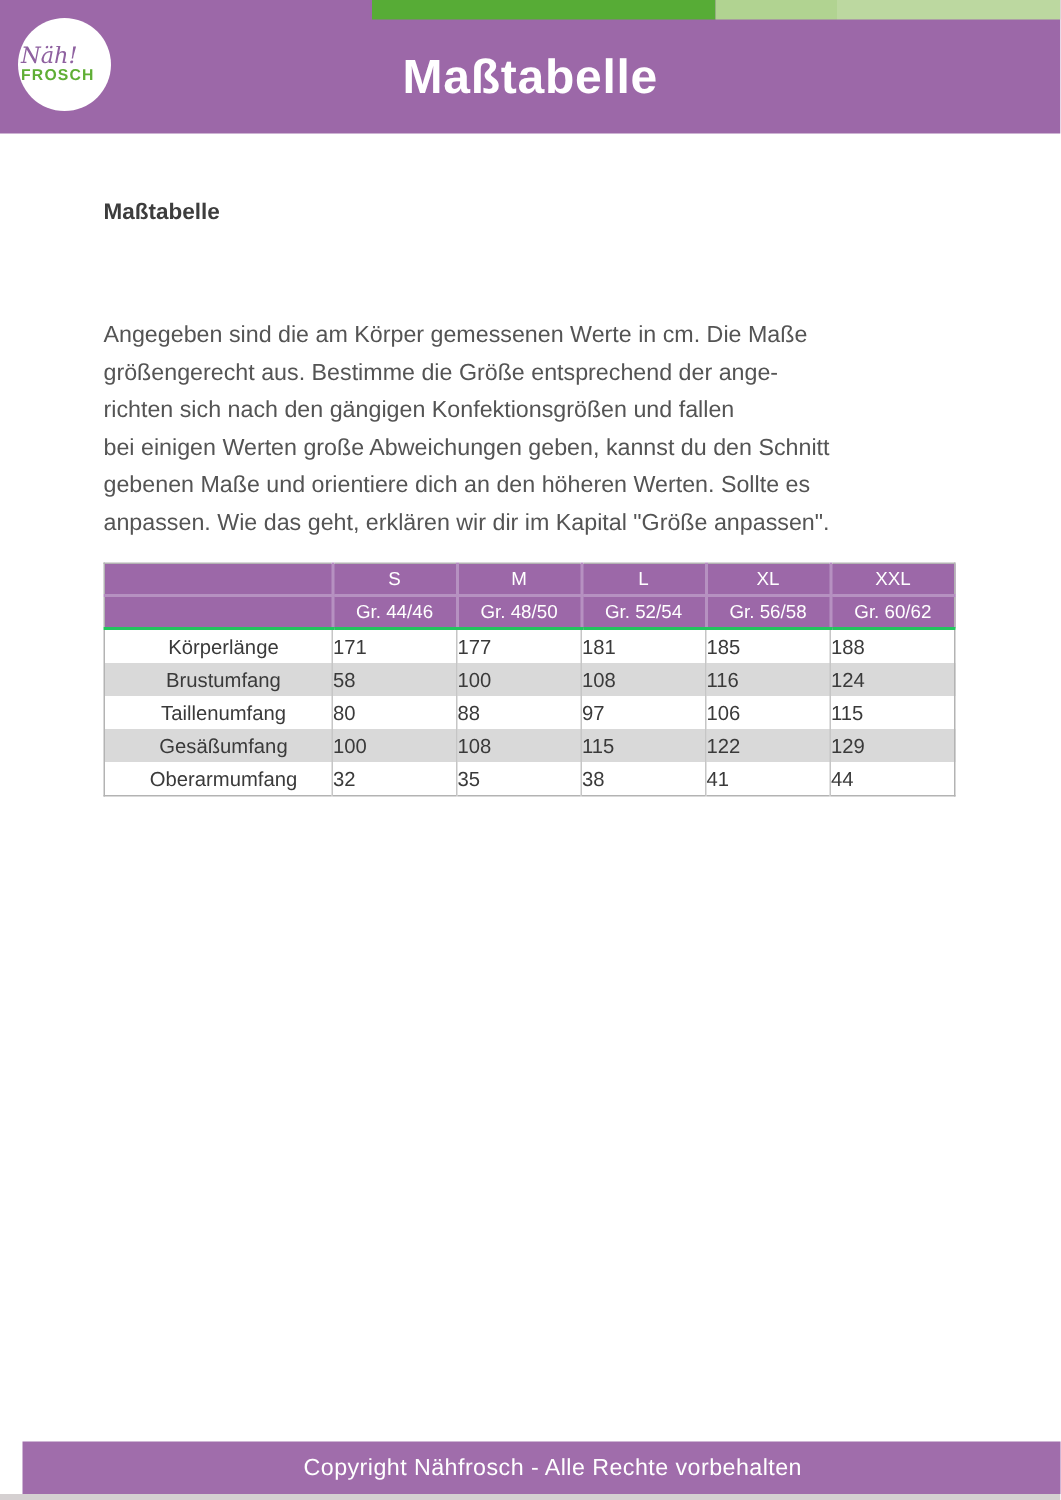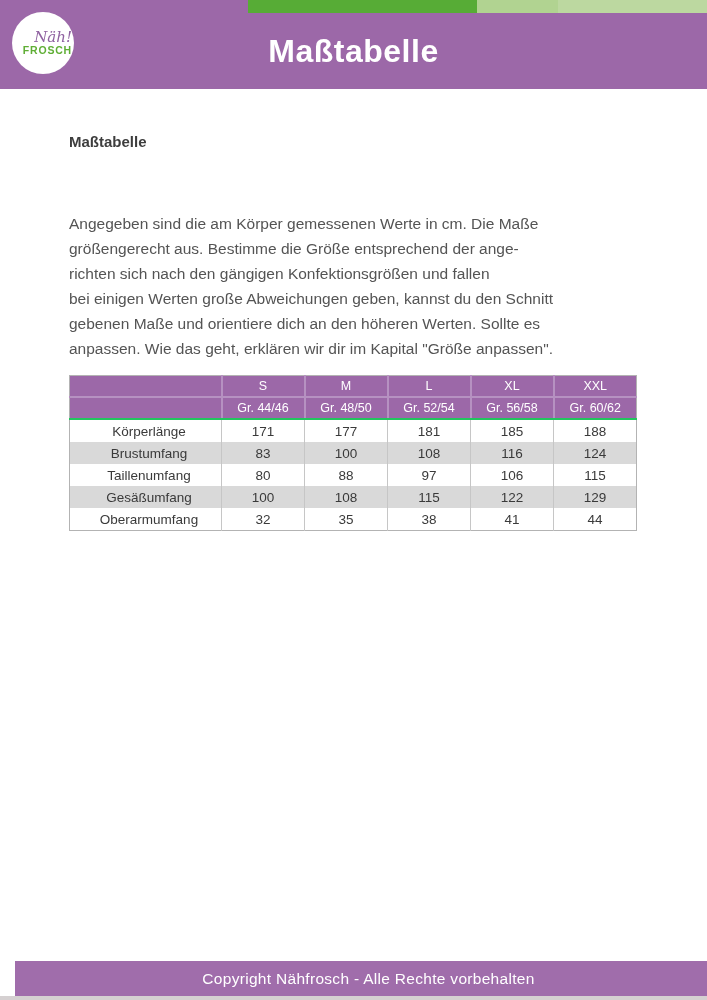--- a/index.html
+++ b/index.html
@@ -34,21 +34,21 @@
     color:#ffffff; font-size:32px; font-weight:700; letter-spacing:0.5px;
   }
 
   
   .logo {
     position:absolute; top:12px; left:12px; width:62px; height:62px;
     border-radius:50%;
     background:#ffffff;
     border:2px dotted #ffffff;
     box-sizing:border-box;
-    display:flex; flex-direction:column; align-items:flex-end; justify-content:center;
+    display:flex; flex-direction:column; align-items:flex-start; justify-content:center;
   }
   .logo-nah {
     font-family:"DejaVu Serif", serif;
     font-style:italic; font-size:15px; color:#8f61a0; line-height:14px;
   }
   .logo-frosch {
     font-size:10.5px; font-weight:700; color:#5fae35; letter-spacing:0.8px;
     line-height:12px;
   }
 
@@ -75,21 +75,21 @@
     background:#9c68a8; color:#ffffff;
     font-weight:400; font-size:12.5px;
     height:20px; padding:0; text-align:center;
     border-right:2px solid #b691c1;
   }
   .size-table thead th:last-child { border-right:none; }
   .size-table thead tr.hrow1 th { border-bottom:2px solid #b691c1; }
   .size-table thead tr.hrow2 th { border-bottom:2px solid #22c55e; }
   .size-table tbody td {
     font-size:13.5px; color:#3a3a3a;
-    height:22px; padding:0; text-align:center; vertical-align:middle;
+    height:22px; padding:0; vertical-align:middle;
     border-right:1px solid #c6c6c6;
   }
   .size-table tbody td:last-child { border-right:none; }
   .size-table tbody td.row-label { text-align:center; padding-left:7px; }
   .size-table tbody tr:nth-child(even) { background:#d9d9d9; }
   .size-table tbody tr:nth-child(odd) { background:#ffffff; }
 
   
   .footer-band {
     position:absolute; left:0; top:961px; width:707px; height:35px;
@@ -161,21 +161,21 @@
         <tr>
           <td class="row-label">Körperlänge</td>
           <td>171</td>
           <td>177</td>
           <td>181</td>
           <td>185</td>
           <td>188</td>
         </tr>
         <tr>
           <td class="row-label">Brustumfang</td>
-          <td>83</td>
+          <td>58</td>
           <td>100</td>
           <td>108</td>
           <td>116</td>
           <td>124</td>
         </tr>
         <tr>
           <td class="row-label">Taillenumfang</td>
           <td>80</td>
           <td>88</td>
           <td>97</td>

